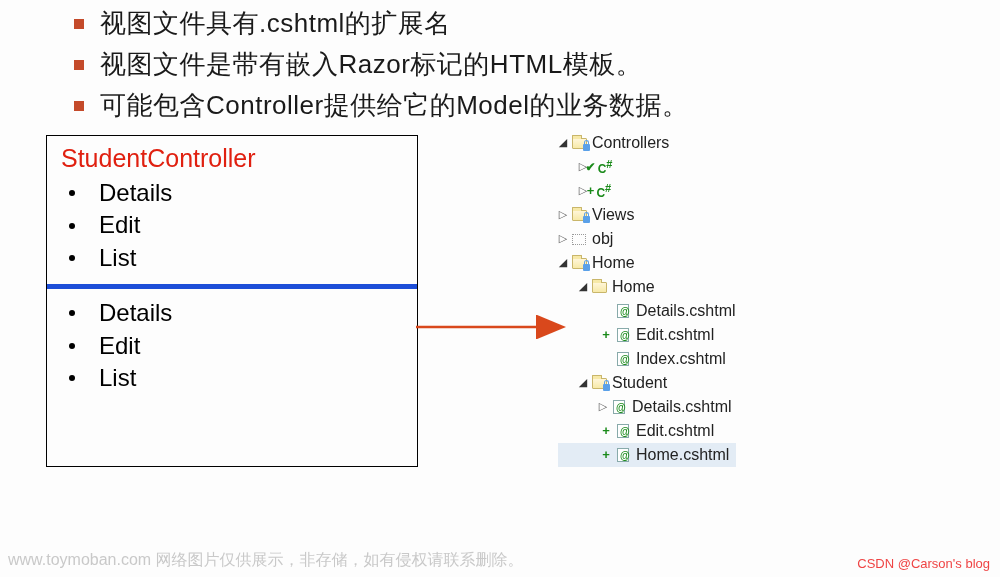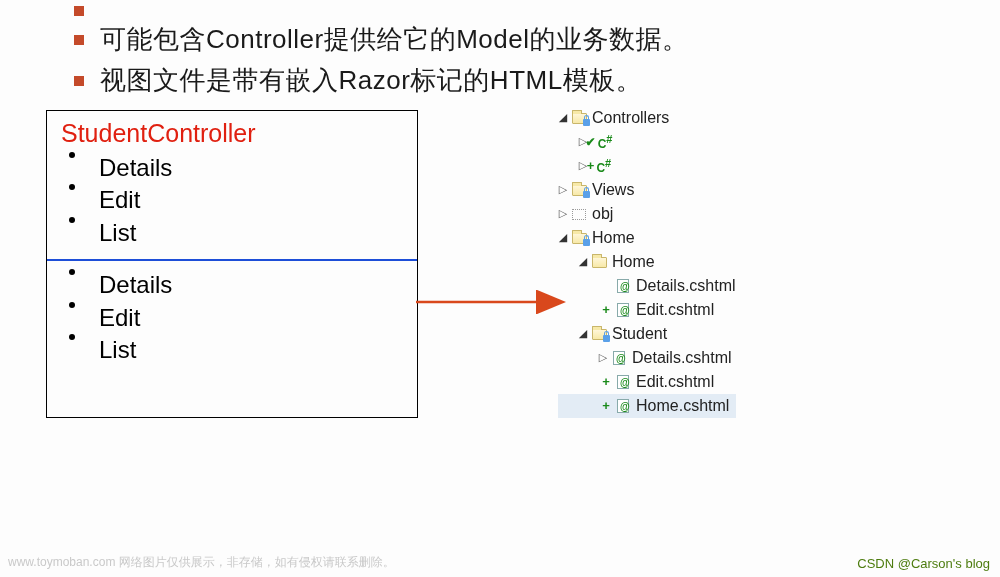--- a/index.html
+++ b/index.html
@@ -39,31 +39,31 @@
   }
   .boxes {
     display: flex;
     flex-direction: column;
     border: 1px solid #000;
   }
   .box {
     width: 370px;
     padding: 8px 14px 10px 14px;
   }
-  .box.top { border-bottom: 2px solid #1d4ed8; }
+  .box.top { border-bottom: 5px solid #1d4ed8; }
   .ctrl-title {
     color: #e02010;
     font-size: 25px;
     margin-bottom: 4px;
   }
   .ctrl-item {
     font-size: 24px;
     color: #000;
     display: flex;
-    align-items: flex-start;
+    align-items: center;
     padding-left: 8px;
     line-height: 1.35;
   }
   .ctrl-item .dot {
     width: 6px; height:6px; background:#000; border-radius:50%;
     margin-right: 24px;
   }
   .arrow-wrap {
     position: relative;
     width: 150px;
@@ -143,43 +143,44 @@
   }
   .file-page::after{
     content:"@"; position:absolute; top:-1px; left:2px;
     font-size:10px; color:#1a8a1a; font-weight:bold;
   }
   .hl { background:#e3ecf5; }
   .green-plus { color:#1a8a1a; font-weight:bold; font-size:13px; width:12px; text-align:center; margin-right:2px; }
 
   .watermark-left {
     position:absolute; left:8px; bottom:6px;
-    font-size:12px; color:#c9c9c9;
+    font-size:16px; color:#c9c9c9;
     font-family: Arial, sans-serif;
   }
   .watermark-right {
     position:absolute; right:10px; bottom:6px;
-    font-size:13px; color:#4d7c0f;
+    font-size:13px; color:#ef4444;
     font-family: Arial, sans-serif;
   }
 </style>
 </head>
 <body>
 
 <div class="bullets">
   <div class="bullet-row">
     <div class="bullet-sq"></div>
+    <div class="bullet-text">视图文件具有.cshtml的扩展名</div>
+  </div>
+  <div class="bullet-row">
+    <div class="bullet-sq"></div>
+    <div class="bullet-text">视图文件是带有嵌入Razor标记的HTML模板。</div>
   </div>
   <div class="bullet-row">
     <div class="bullet-sq"></div>
     <div class="bullet-text">可能包含Controller提供给它的Model的业务数据。</div>
-  </div>
-  <div class="bullet-row">
-    <div class="bullet-sq"></div>
-    <div class="bullet-text">视图文件是带有嵌入Razor标记的HTML模板。</div>
   </div>
 </div>
 
 <div class="lower">
 
   <div class="boxes">
     <div class="box top">
       <div class="ctrl-title">StudentController</div>
       <div class="ctrl-item">
           <span class="dot"></span>
@@ -298,20 +299,27 @@
       <span>Details.cshtml</span>
     </div>
     <div class="tree-row">
       <span class="spacer" style="width:42px"></span>
       <span class="green-plus">+</span>
       <span class="ico">
           <span class="file-page"></span>
         </span>
       <span>Edit.cshtml</span>
     </div>
+    <div class="tree-row">
+      <span class="spacer" style="width:56px"></span>
+      <span class="ico">
+          <span class="file-page"></span>
+        </span>
+      <span>Index.cshtml</span>
+    </div>
 
     <div class="tree-row">
       <span class="spacer" style="width:20px"></span>
       <span class="tri open">◢</span>
       <span class="ico">
           <span class="folder-open">
             <span class="padlock"></span>
           </span>
         </span>
       <span>Student</span>

